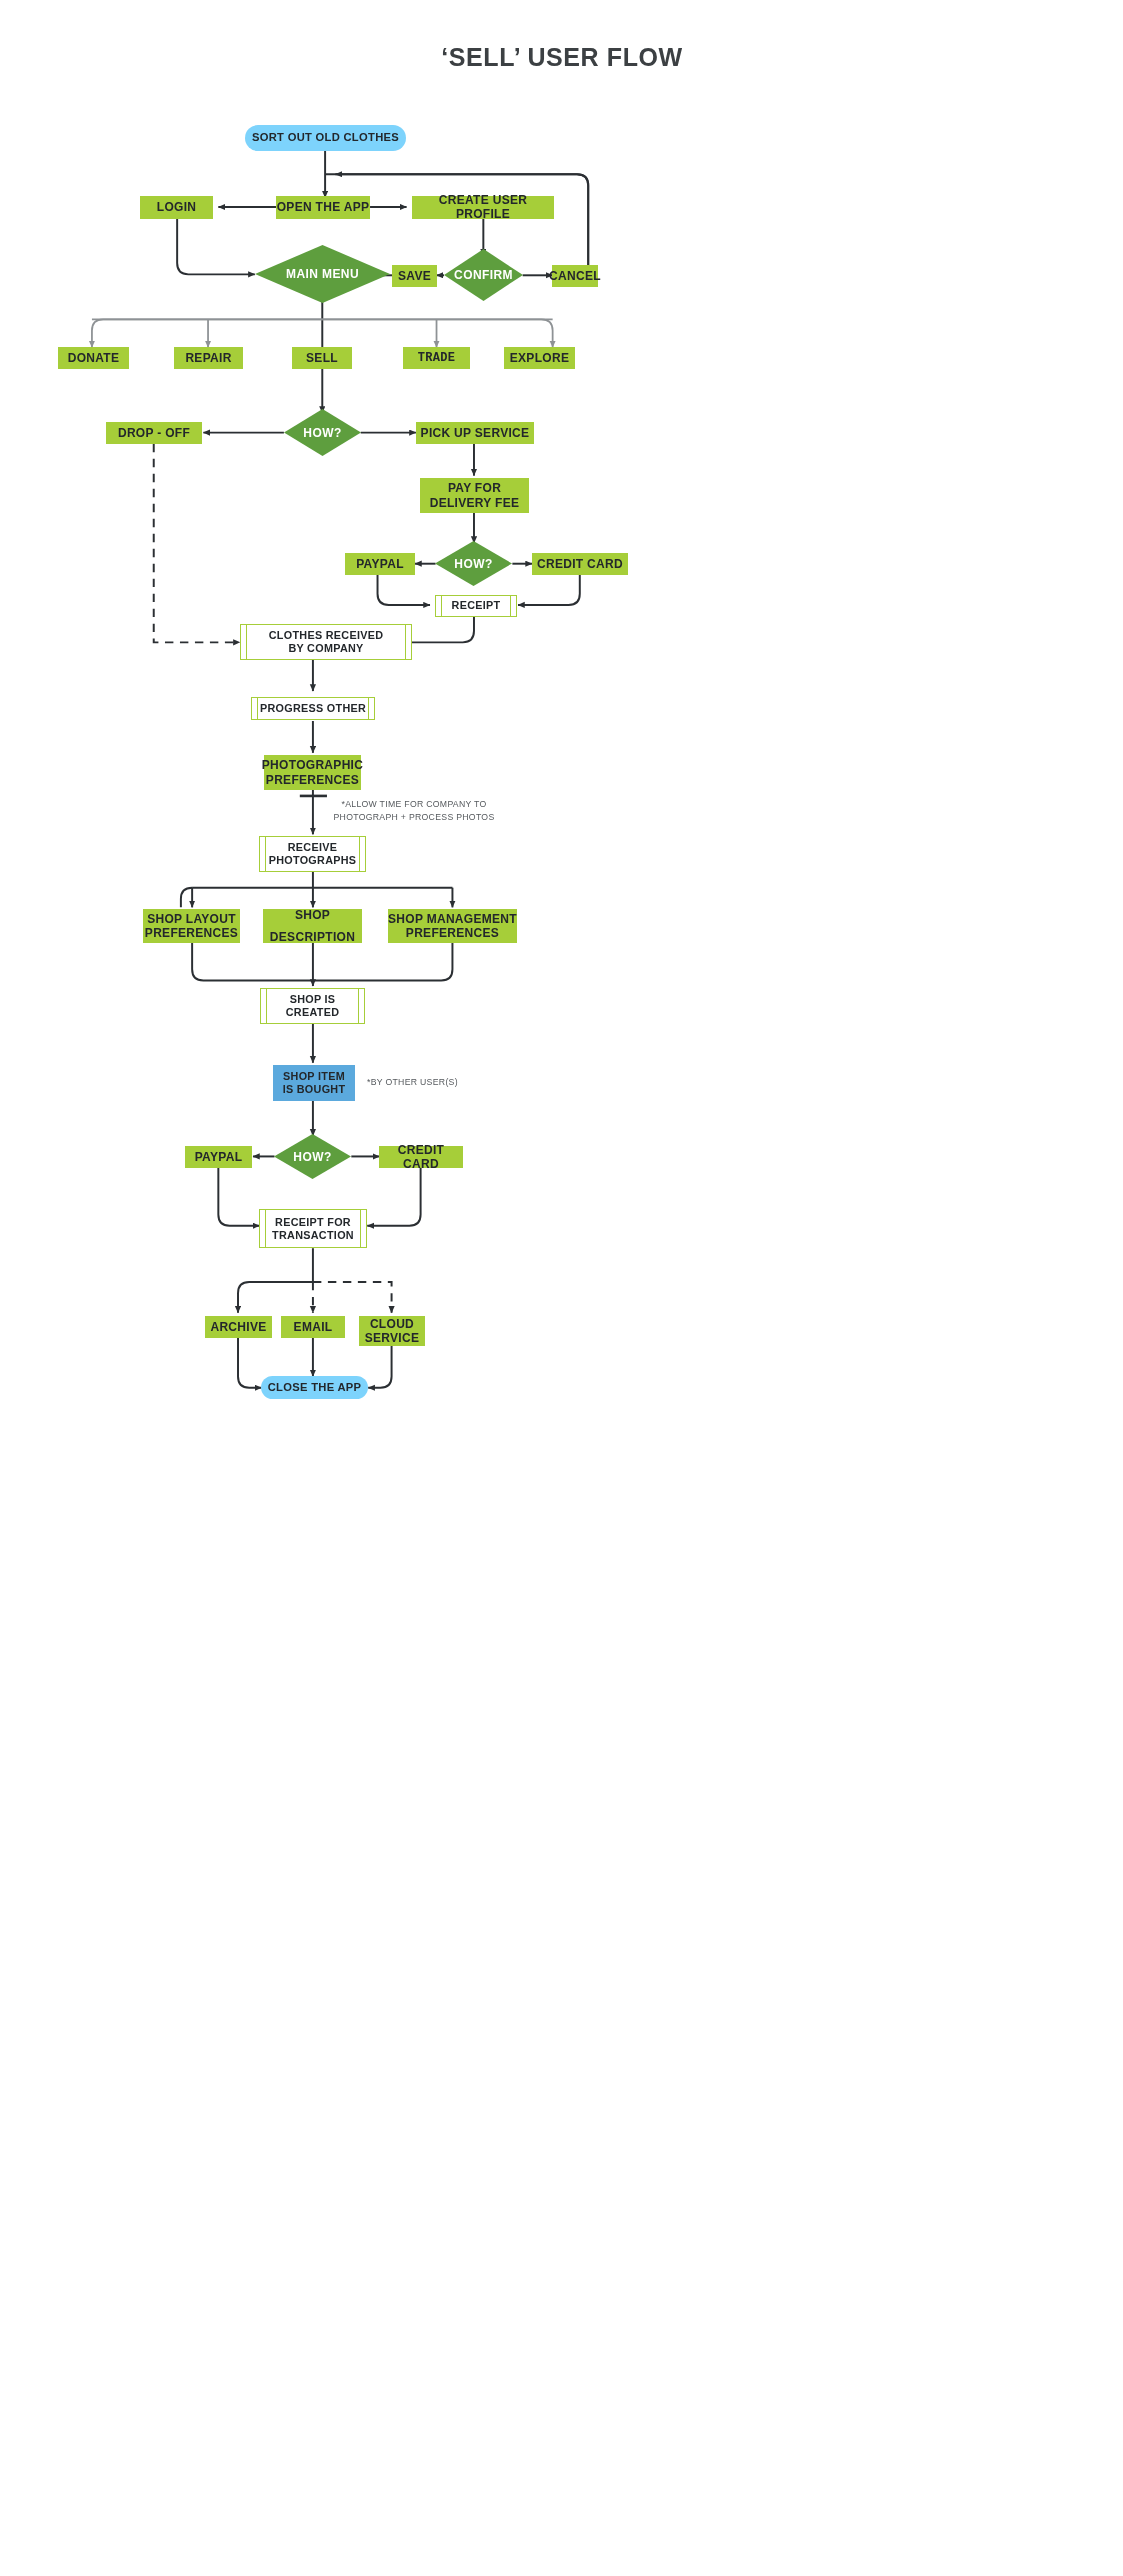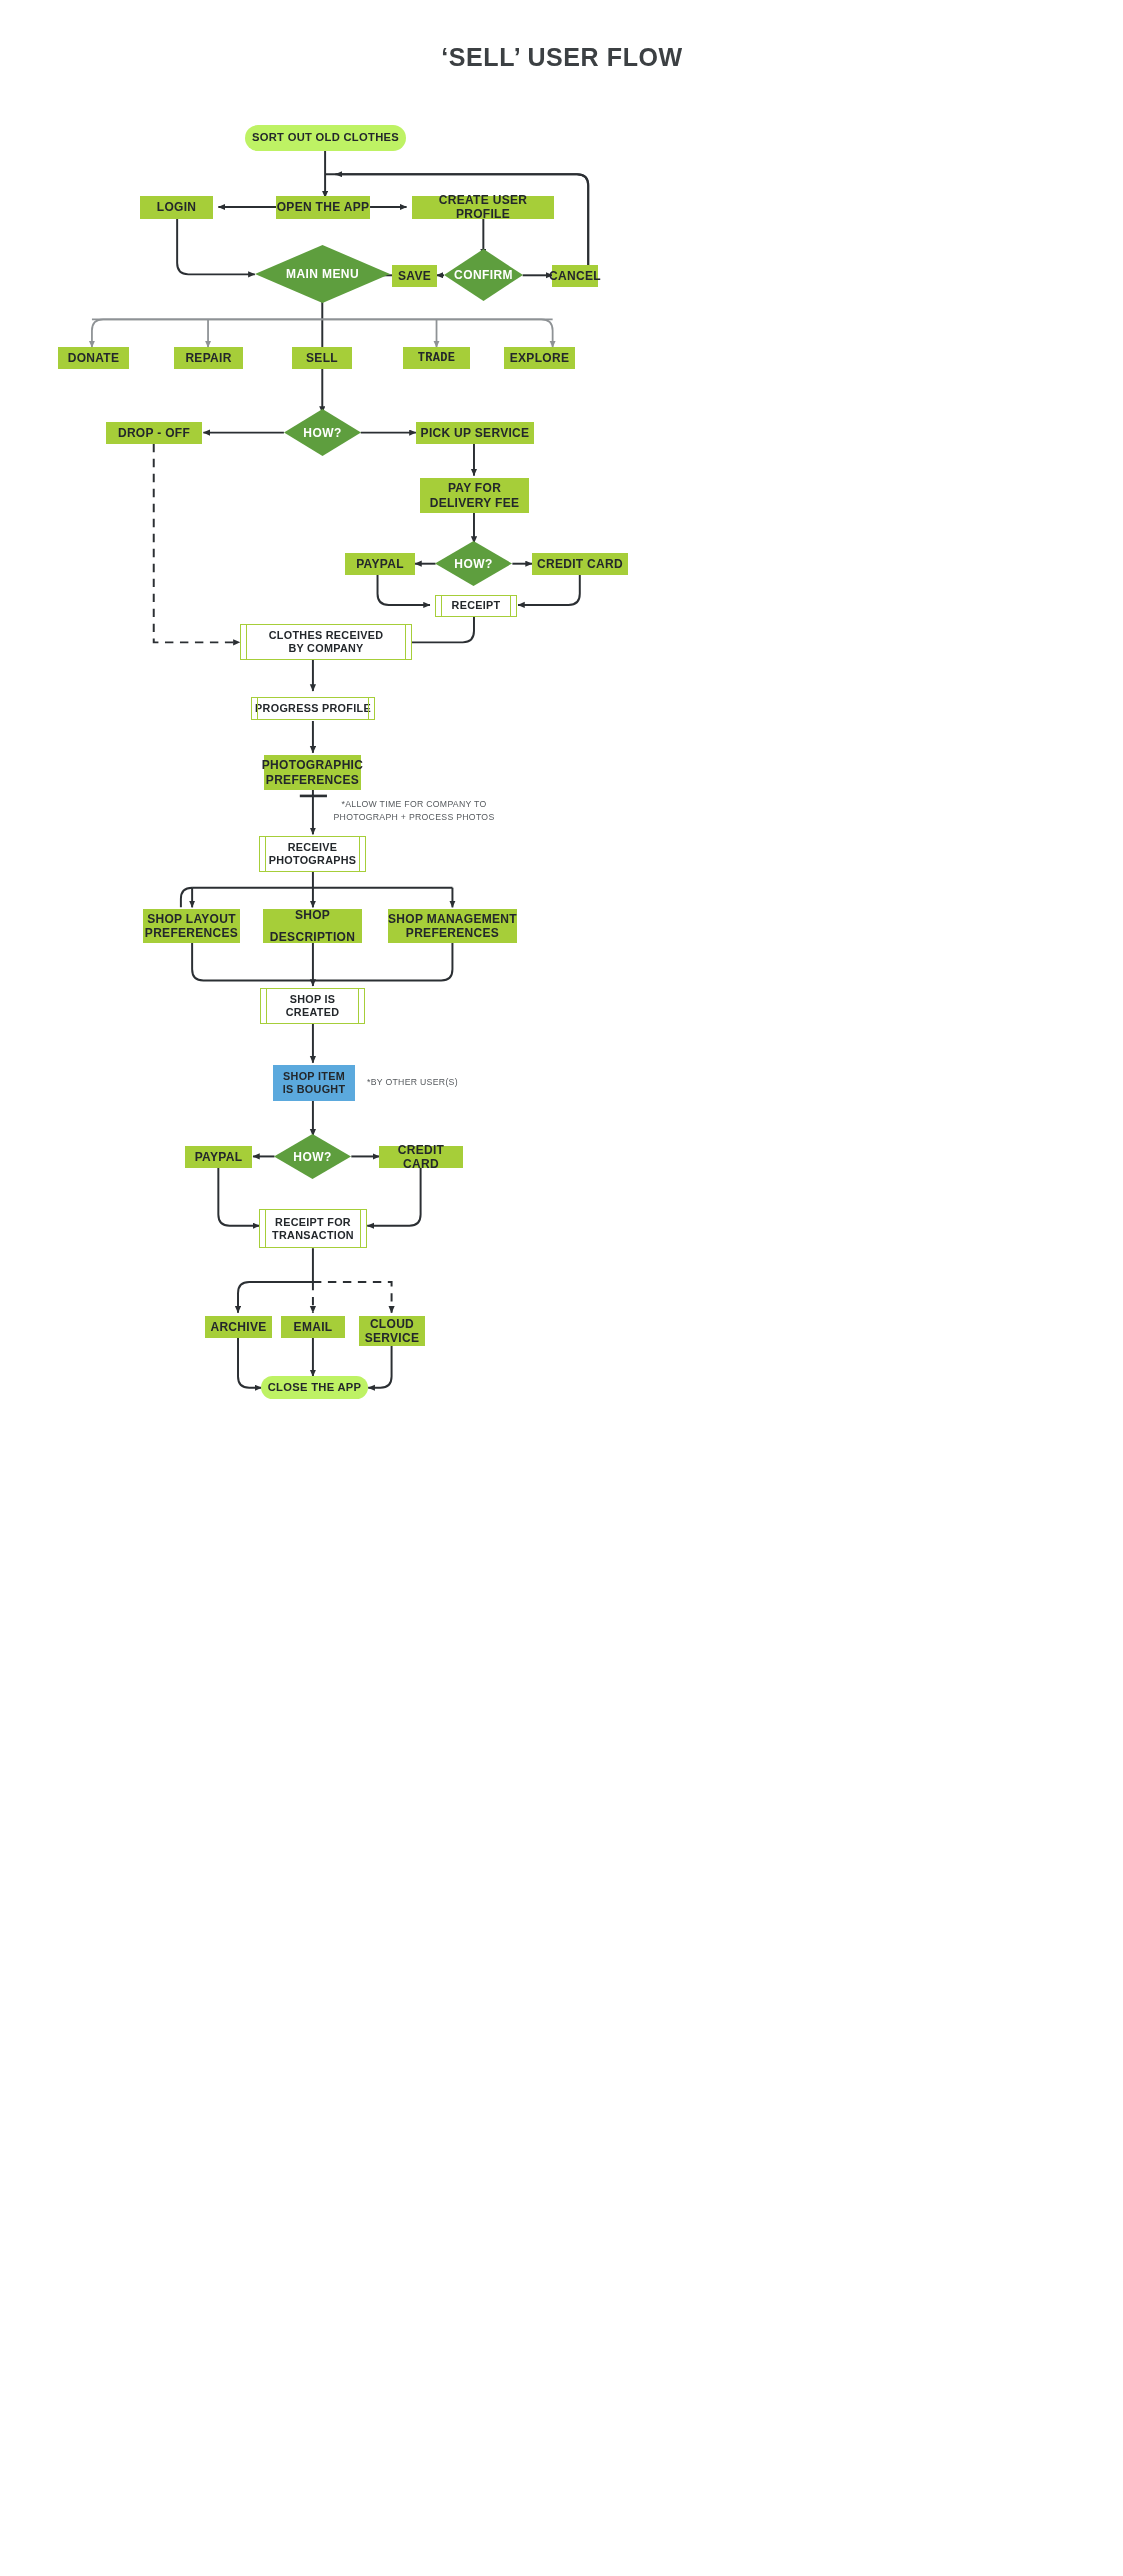--- a/index.html
+++ b/index.html
@@ -9,21 +9,21 @@
   }
   #canvas{position:absolute;left:0;top:0;width:1124px;height:2576px;}
   svg#wires{position:absolute;left:0;top:0;width:1124px;height:2576px;pointer-events:none;}
 
   .node{position:absolute;box-sizing:border-box;display:flex;align-items:center;justify-content:center;
         text-align:center;letter-spacing:0.3px;line-height:1.18;z-index:3;}
 
   
   .rect{background:#A6CE39;color:#23272b;font-weight:bold;font-size:12px;}
   
-  .pill{background:#bef264;color:#23272b;font-weight:bold;font-size:11.2px;border-radius:935px;}
+  .pill{background:#7dd3fc;color:#23272b;font-weight:bold;font-size:11.2px;border-radius:935px;}
   
   .blue{background:#5BA9DD;color:#23272b;font-weight:bold;font-size:10.8px;}
   
   .sub{background:#ffffff;color:#23272b;font-weight:bold;font-size:10.8px;
        border:1.5px solid #A6CE39;}
   .sub::before,.sub::after{content:"";position:absolute;top:0;bottom:0;width:1.5px;background:#A6CE39;}
   .sub::before{left:4.7px;}
   .sub::after{right:4.7px;}
 
   
@@ -211,21 +211,21 @@
   <div class="node rect" style="left:345px;top:553px;width:70px;height:21.5px;">PAYPAL</div>
   <div class="node rect" style="left:532px;top:553px;width:96px;height:21.5px;">CREDIT CARD</div>
 
   <div class="node sub" style="left:435px;top:595px;width:82px;height:21.5px;">RECEIPT</div>
 
   <div class="node sub" style="left:240px;top:624px;width:172px;height:36px;flex-direction:column;">
     <span>CLOTHES RECEIVED</span>
     <span>BY COMPANY</span>
   </div>
 
-  <div class="node sub" style="left:251px;top:697px;width:124px;height:22.5px;">PROGRESS PROFILE</div>
+  <div class="node sub" style="left:251px;top:697px;width:124px;height:22.5px;">PROGRESS OTHER</div>
 
   <div class="node rect" style="left:264px;top:755px;width:97px;height:35px;flex-direction:column;">
     <span>PHOTOGRAPHIC</span>
     <span>PREFERENCES</span>
   </div>
 
   <div class="node sub" style="left:259px;top:836px;width:107px;height:36px;flex-direction:column;">
     <span>RECEIVE</span>
     <span>PHOTOGRAPHS</span>
   </div>

